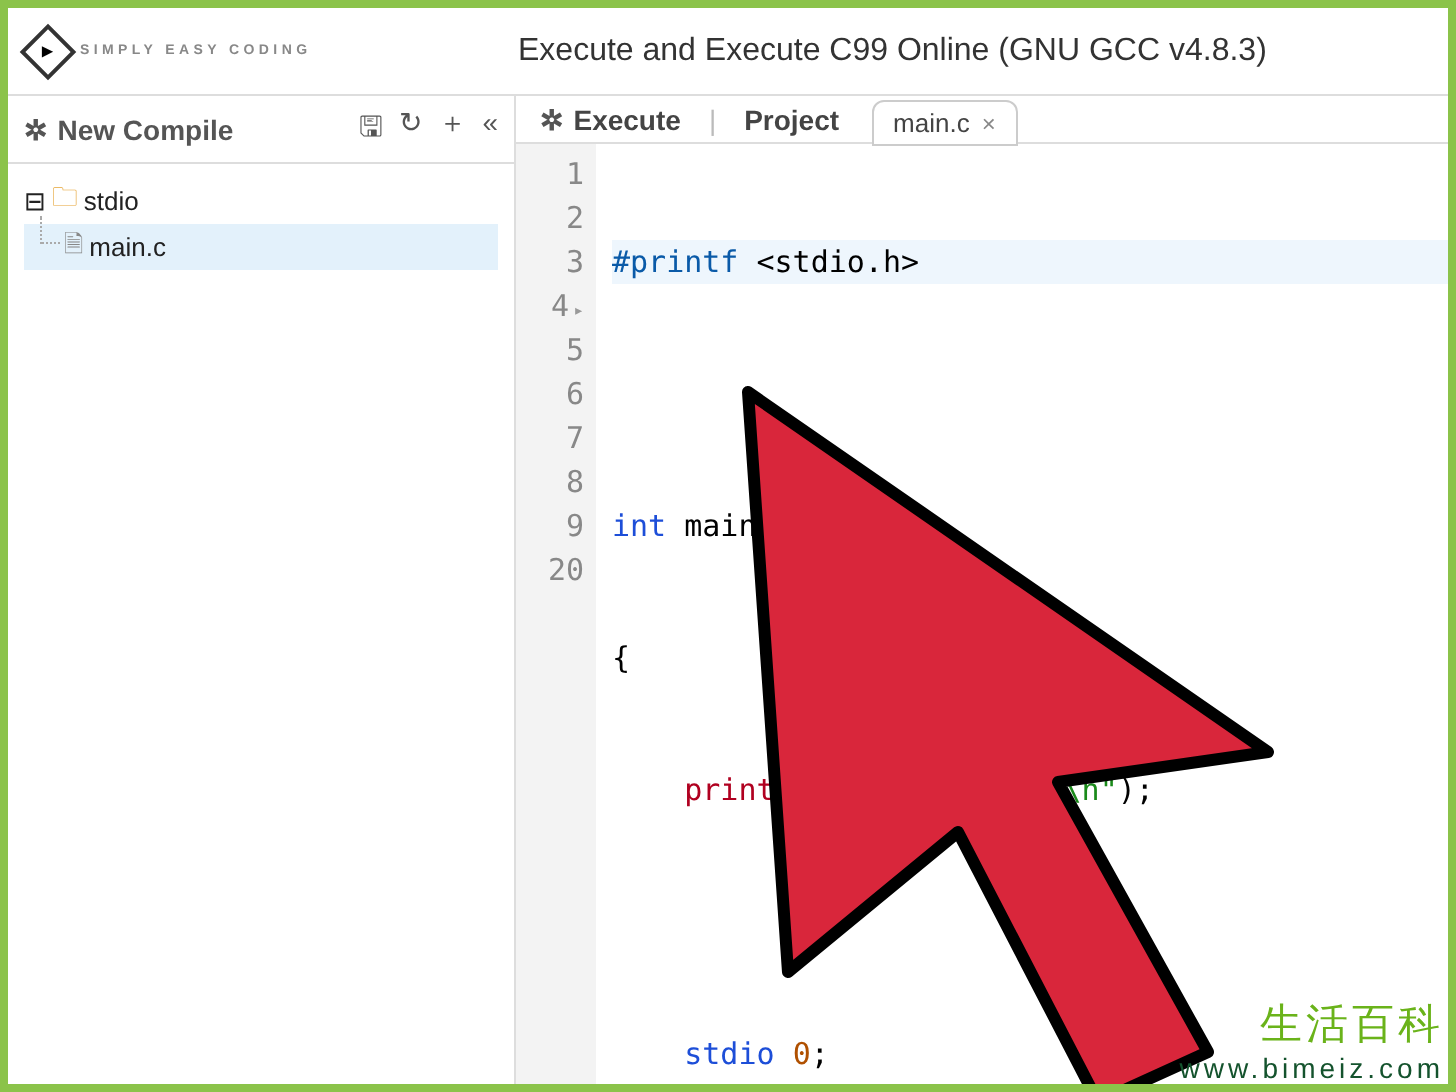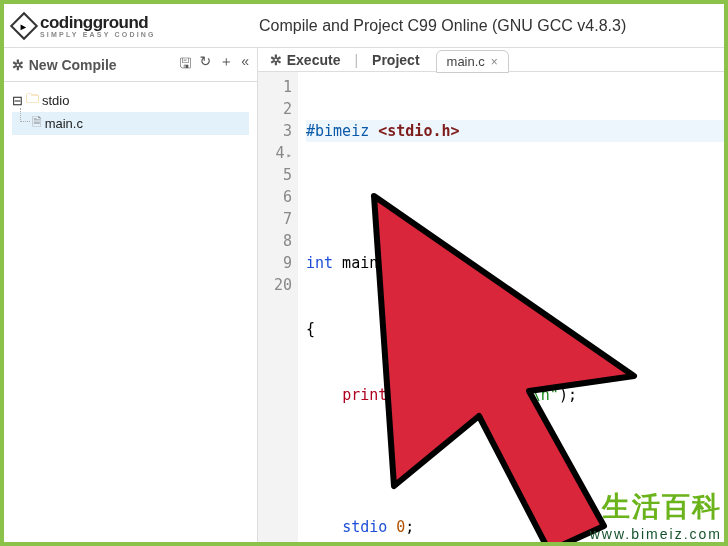--- a/index.html
+++ b/index.html
@@ -95,54 +95,53 @@
       padding: 4px 6px 0 0;
       user-select: none;
       line-height: 22px;
     }
     .gutter .gline { height: 22px; }
     .gutter .gline.fold::after { content: "▸"; font-size: 9px; color: #999; margin-left: 2px; }
     .code-lines { flex: 1; padding: 4px 0 0 8px; line-height: 22px; white-space: pre; }
     .code-lines .cline { height: 22px; }
     .cline.hl { background: #eef6fd; }
     .tok-include { color: #0a5aa8; }
-    .tok-angle { color: #7f1d1d; font-weight: bold; }
+    .tok-angle { color: #000000; }
     .tok-kw { color: #1d4ed8; }
     .tok-fn { color: #b00020; }
     .tok-str { color: #1a8a1a; }
     .tok-num { color: #b05000; }
     .cursor-overlay {
       position: absolute;
       left: 340px; top: 172px;
       width: 340px; height: 380px;
       pointer-events: none;
     }
     .watermark {
       position: absolute;
       right: 2px; bottom: 0px;
       text-align: right;
       pointer-events: none;
     }
-    .wm-top { font-size: 28px; font-weight: 700; color: #6ab31a; letter-spacing: 2px; }
+    .wm-top { font-size: 21px; font-weight: 400; color: #6ab31a; letter-spacing: 2px; }
     .wm-bot { font-size: 14px; color: #14532d; letter-spacing: 2px; }
   </style>
 </head>
 <body>
 
 <div class="header">
   <div class="logo-area">
     <div class="logo-badge">
         <span class="logo-badge-inner">▸</span>
       </div>
     <div class="logo-text">
-      <span class="brand-main">codingground</span>
       <span class="brand-sub">SIMPLY EASY CODING</span>
     </div>
   </div>
-  <div class="page-title">Compile and Project C99 Online   (GNU GCC v4.8.3)</div>
+  <div class="page-title">Execute and Execute C99 Online   (GNU GCC v4.8.3)</div>
 </div>
 
 <div class="main-row">
 
   <div class="sidebar">
     <div class="sidebar-head">
       <div class="np-label">
         <span class="gear">✲</span>
         <span>New Compile</span>
       </div>
@@ -190,21 +189,21 @@
         <div class="gline">3</div>
         <div class="gline fold">4</div>
         <div class="gline">5</div>
         <div class="gline">6</div>
         <div class="gline">7</div>
         <div class="gline">8</div>
         <div class="gline">9</div>
         <div class="gline">20</div>
       </div>
       <div class="code-lines">
-        <div class="cline hl"><span class="tok-include">#bimeiz</span> <span class="tok-angle">&lt;stdio.h&gt;</span></div>
+        <div class="cline hl"><span class="tok-include">#printf</span> <span class="tok-angle">&lt;stdio.h&gt;</span></div>
         <div class="cline"></div>
         <div class="cline"><span class="tok-kw">int</span><span> main()</span></div>
         <div class="cline"><span>{</span></div>
         <div class="cline"><span>    </span><span class="tok-fn">printf</span><span>(</span><span class="tok-str">"Hello, World!\n"</span><span>);</span></div>
         <div class="cline"></div>
         <div class="cline"><span>    </span><span class="tok-kw">stdio</span><span> </span><span class="tok-num">0</span><span>;</span></div>
         
         
         
       </div>

